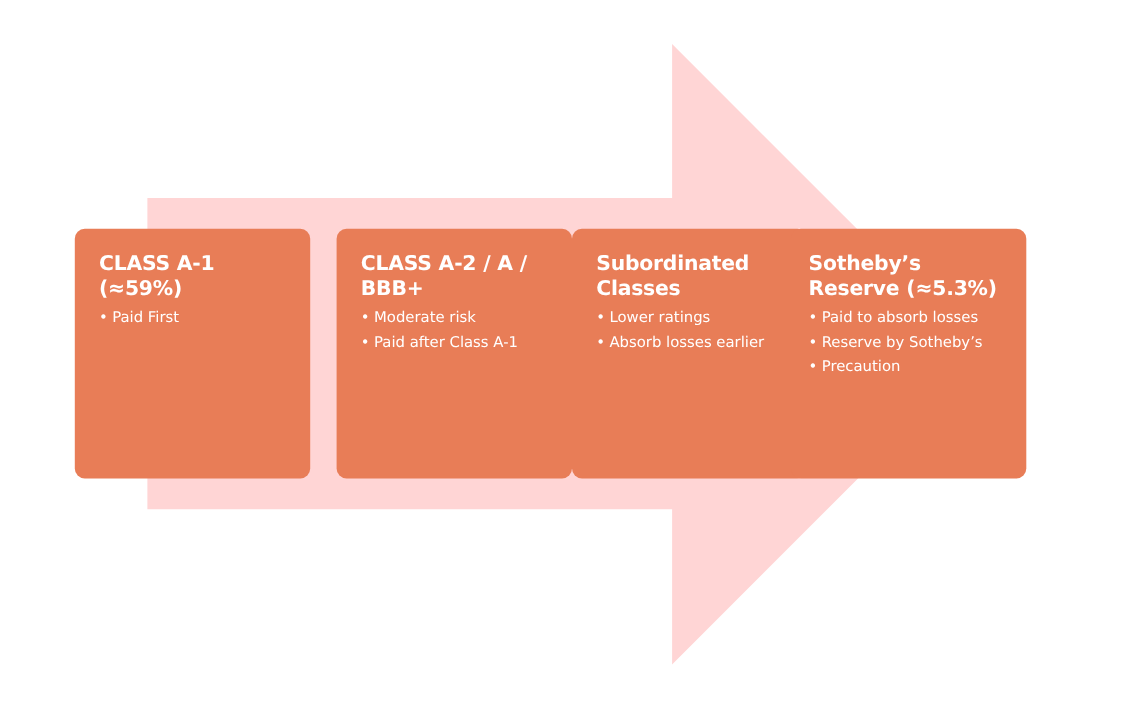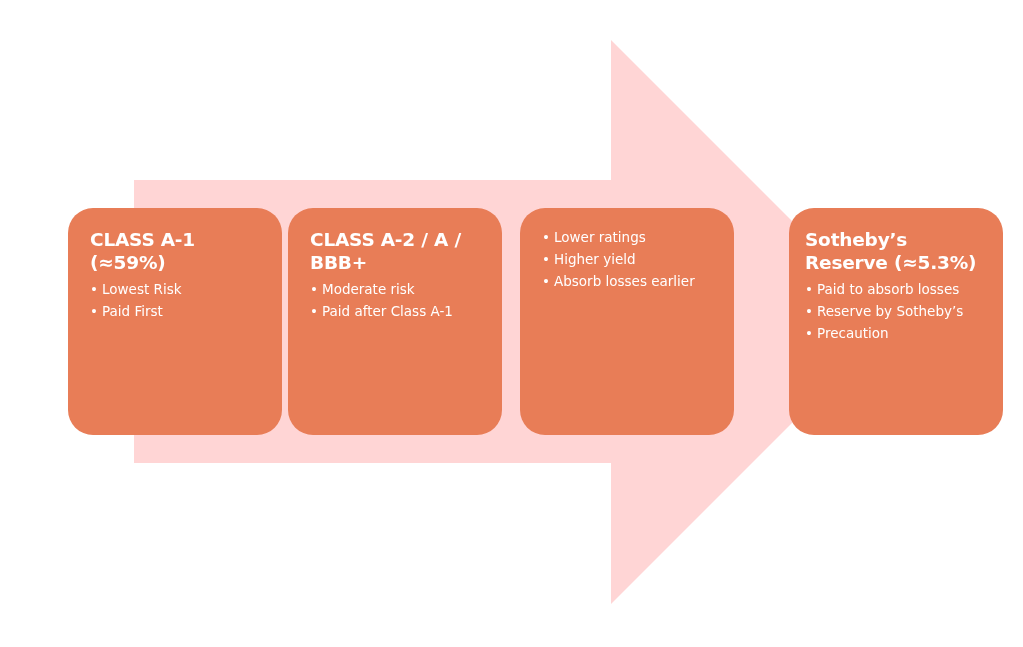--- a/index.html
+++ b/index.html
@@ -1,59 +1,58 @@
 <!DOCTYPE html>
 <html><head>
   <meta charset="utf-8">
   <style>
     html, body { margin: 0; padding: 0; background: #ffffff; }
     body { width: 1023px; height: 647px; position: relative; overflow: hidden;
            font-family: "DejaVu Sans", sans-serif; }
     #arrow { position: absolute; left: 0; top: 0; }
     .box {
       position: absolute; top: 208px; width: 214px; height: 227px;
-      background: #E87D57; border-radius: 25px; box-sizing: border-box;
+      background: #E87D57; border-radius: 9px; box-sizing: border-box;
       padding: 20px 14px 0 22px; color: #ffffff;
     }
     .box h2 { margin: 0 0 6px 0; font-size: 18.5px; line-height: 23px; font-weight: bold; letter-spacing: -0.2px; }
     .box ul { margin: 0; padding: 0; list-style: none; }
     .box li { position: relative; padding-left: 12px; font-size: 13.5px; line-height: 19px; margin-bottom: 3px; }
     .box li::before { content: "\2022"; position: absolute; left: 0; top: 0; }
   </style>
 </head>
 <body>
 
 <svg id="arrow" width="1023" height="647">
   <polygon points="134,180 611,180 611,40 893,322 611,604 611,463 134,463" fill="#FFD5D5"></polygon>
 </svg>
 
 <div class="box" style="left:68px;">
   <h2>CLASS A-1 (≈59%)</h2>
   <ul>
-    <li>Lowest Risk</li>
     <li>Paid First</li>
   </ul>
 </div>
 
-<div class="box" style="left:288px;">
+<div class="box" style="left:306px;">
   <h2>CLASS A-2 / A / BBB+</h2>
   <ul>
     <li>Moderate risk</li>
     <li>Paid after Class A-1</li>
   </ul>
 </div>
 
 <div class="box" style="left:520px;">
+  <h2>Subordinated Classes</h2>
   <ul>
     <li>Lower ratings</li>
-    <li>Higher yield</li>
     <li>Absorb losses earlier</li>
   </ul>
 </div>
 
-<div class="box" style="left:789px;padding-left:16px;">
+<div class="box" style="left:719px;padding-left:16px;">
   <h2>Sotheby’s Reserve (≈5.3%)</h2>
   <ul>
     <li>Paid to absorb losses</li>
     <li>Reserve by Sotheby’s</li>
     <li>Precaution</li>
   </ul>
 </div>
 
 </body></html>

